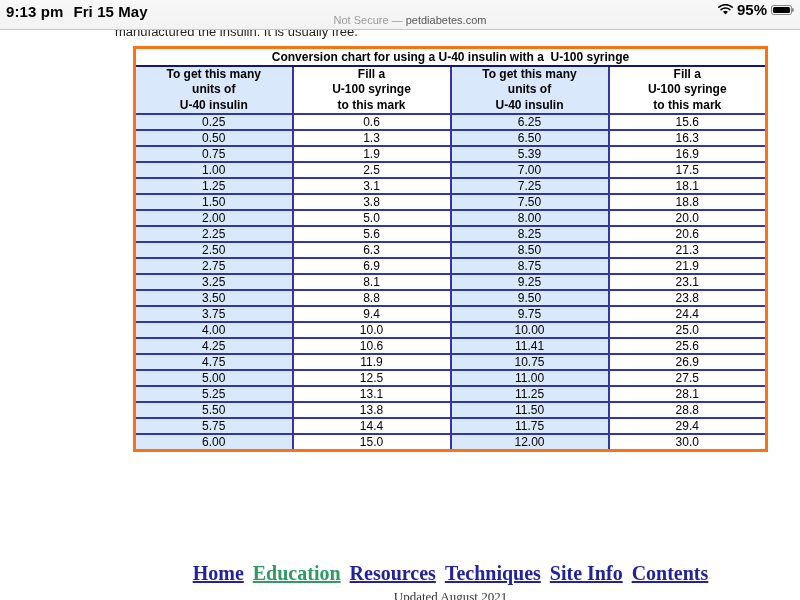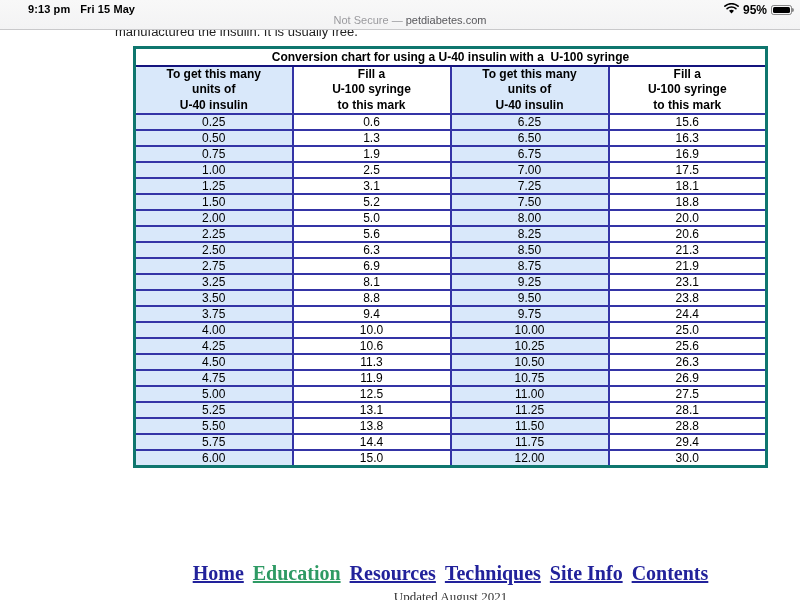--- a/index.html
+++ b/index.html
@@ -4,45 +4,45 @@
 <style>
   * { margin: 0; padding: 0; box-sizing: border-box; }
   html, body { width: 800px; height: 600px; overflow: hidden; background: #fff;
                font-family: "Liberation Sans", sans-serif; }
   body { position: relative; }
 
   
   .status-bar { position: absolute; left: 0; top: 0; width: 800px; height: 30px;
                 background: linear-gradient(#f8f8f8, #f3f3f4);
                 border-bottom: 1px solid #c9c9cb; z-index: 20; }
-  .sb-left { position: absolute; left: 28px; top: 3px; font-size: 11px;
+  .sb-left { position: absolute; left: 6px; top: 3px; font-size: 15px;
              font-weight: 600; color: #000; letter-spacing: .1px; }
   .sb-left .date { margin-left: 10px; }
   .sb-right { position: absolute; right: 8px; top: 3px; height: 13px;
               display: flex; align-items: center; gap: 4px;
-              font-size: 12px; font-weight: 600; color: #000; }
+              font-size: 15px; font-weight: 600; color: #000; }
   .sb-url { position: absolute; left: 0; right: 0; top: 14px; text-align: center;
             font-size: 11px; color: #9a9a9e; margin-left: 20px; }
   .sb-url .domain { color: #58585c; }
   .battery { position: relative; display: inline-block; width: 21px; height: 10px;
              border: 1px solid rgba(0,0,0,.45); border-radius: 2.5px; }
   .battery::before { content: ""; position: absolute; left: 1px; top: 1px;
                      bottom: 1px; width: 89%; background: #000; border-radius: 1.5px; }
   .battery::after { content: ""; position: absolute; right: -3px; top: 2.5px;
                     width: 2px; height: 4px; background: rgba(0,0,0,.45);
                     border-radius: 0 2px 2px 0; }
 
   
   .page { position: absolute; inset: 0; background: #fff; z-index: 1; }
   .clipped-top { position: absolute; left: 115px; top: 24px; font-size: 13px;
                  color: #222; z-index: 2; }
 
   .table-wrap { position: absolute; left: 133px; top: 46px; width: 635px; z-index: 2; }
   table.conv { border-collapse: collapse; table-layout: fixed; width: 635px;
-               height: 382px; border: 3px solid #0f766e; }
+               height: 382px; border: 3px solid #f97316; }
   table.conv td, table.conv th { border: 2px solid #3434a6; text-align: center;
                vertical-align: middle; font-size: 12px; color: #000; padding: 0; }
   tr.title-row td { height: 18px; background: #fff; font-weight: bold;
                border: 2px solid #14147e; white-space: pre-wrap; }
   tr.header-row th { height: 48px; font-weight: bold; line-height: 1.3;
                white-space: pre-line; border-radius: 6px; }
   .c0, .c2 { background: #d9e8fa; }
   .c1, .c3 { background: #fff; }
   td.c2, th.c2 { border-left: 7px solid #0e0e7c; }
 
@@ -114,38 +114,38 @@
           </tr>
           <tr>
             <td class="c0">0.50</td>
             <td class="c1">1.3</td>
             <td class="c2">6.50</td>
             <td class="c3">16.3</td>
           </tr>
           <tr>
             <td class="c0">0.75</td>
             <td class="c1">1.9</td>
-            <td class="c2">6.75</td>
+            <td class="c2">5.39</td>
             <td class="c3">16.9</td>
           </tr>
           <tr>
             <td class="c0">1.00</td>
             <td class="c1">2.5</td>
             <td class="c2">7.00</td>
             <td class="c3">17.5</td>
           </tr>
           <tr>
             <td class="c0">1.25</td>
             <td class="c1">3.1</td>
             <td class="c2">7.25</td>
             <td class="c3">18.1</td>
           </tr>
           <tr>
             <td class="c0">1.50</td>
-            <td class="c1">5.2</td>
+            <td class="c1">3.8</td>
             <td class="c2">7.50</td>
             <td class="c3">18.8</td>
           </tr>
           <tr>
             <td class="c0">2.00</td>
             <td class="c1">5.0</td>
             <td class="c2">8.00</td>
             <td class="c3">20.0</td>
           </tr>
           <tr>
@@ -186,28 +186,22 @@
           </tr>
           <tr>
             <td class="c0">4.00</td>
             <td class="c1">10.0</td>
             <td class="c2">10.00</td>
             <td class="c3">25.0</td>
           </tr>
           <tr>
             <td class="c0">4.25</td>
             <td class="c1">10.6</td>
-            <td class="c2">10.25</td>
+            <td class="c2">11.41</td>
             <td class="c3">25.6</td>
-          </tr>
-          <tr>
-            <td class="c0">4.50</td>
-            <td class="c1">11.3</td>
-            <td class="c2">10.50</td>
-            <td class="c3">26.3</td>
           </tr>
           <tr>
             <td class="c0">4.75</td>
             <td class="c1">11.9</td>
             <td class="c2">10.75</td>
             <td class="c3">26.9</td>
           </tr>
           <tr>
             <td class="c0">5.00</td>
             <td class="c1">12.5</td>

